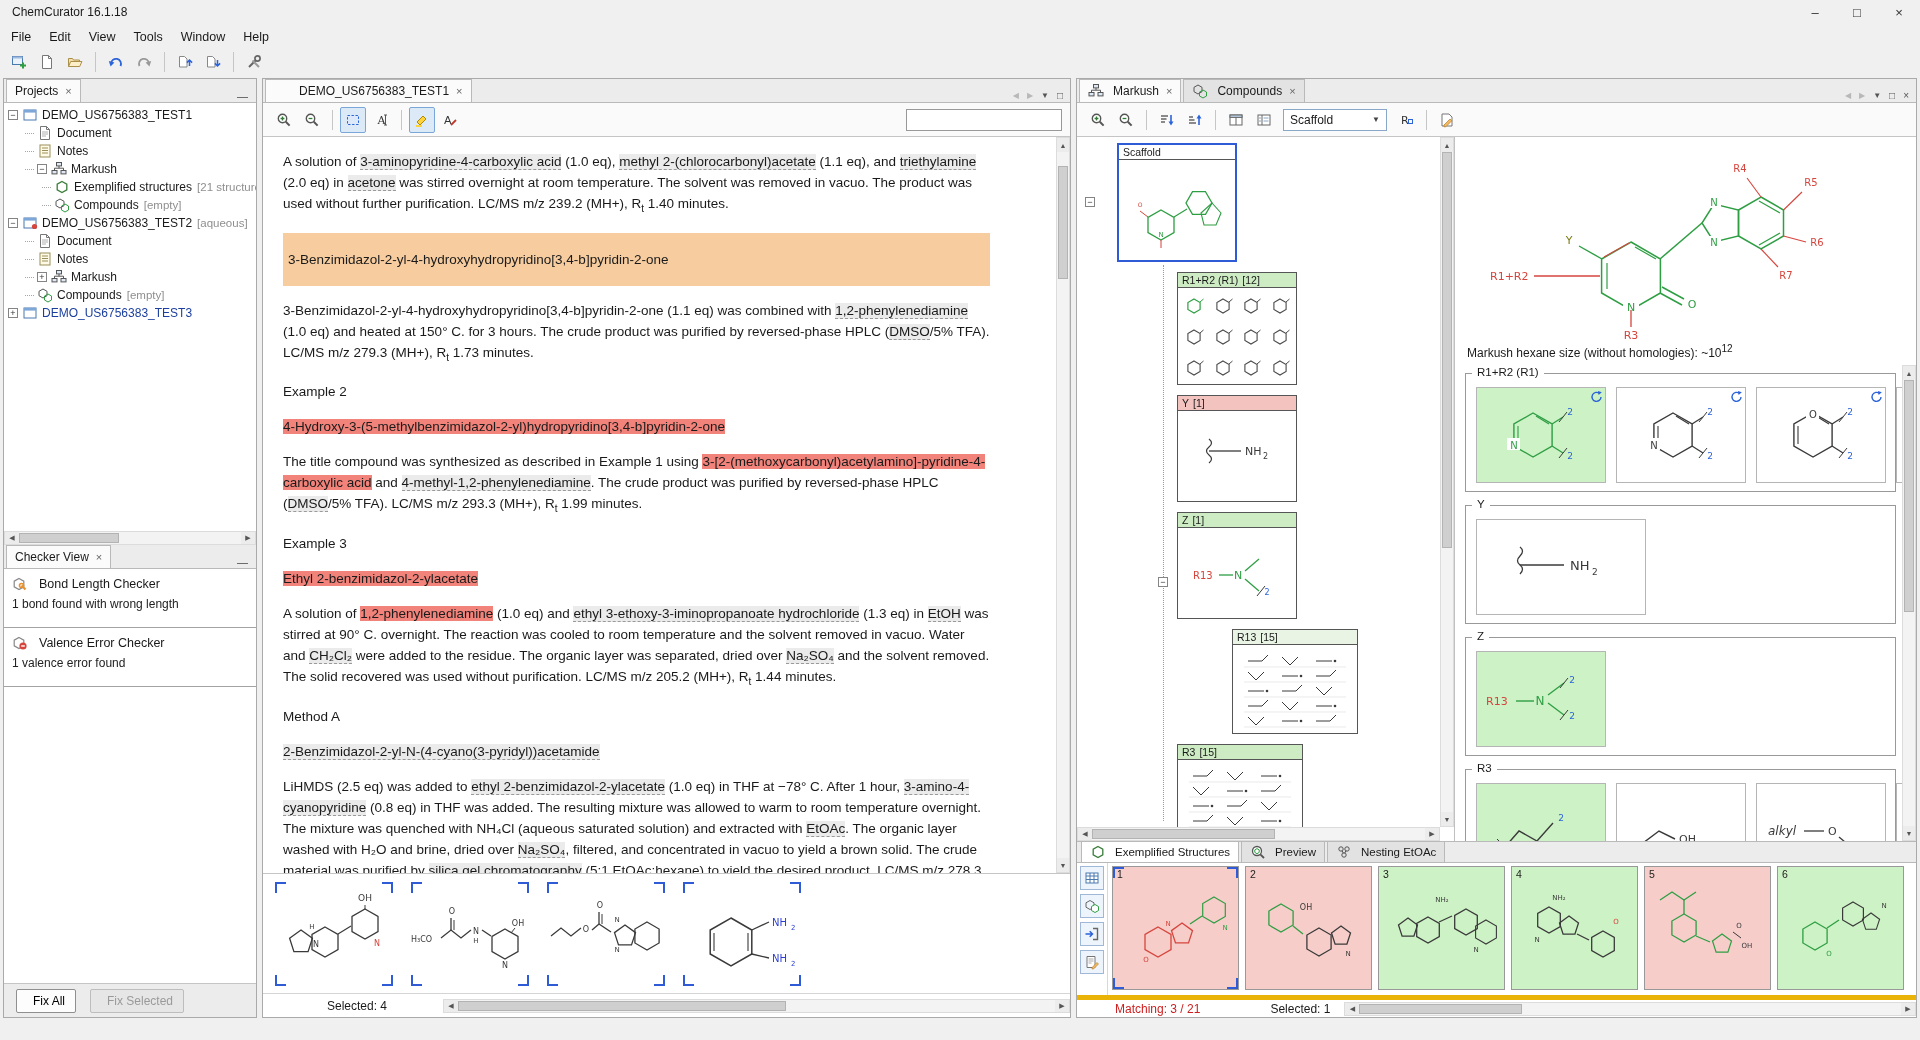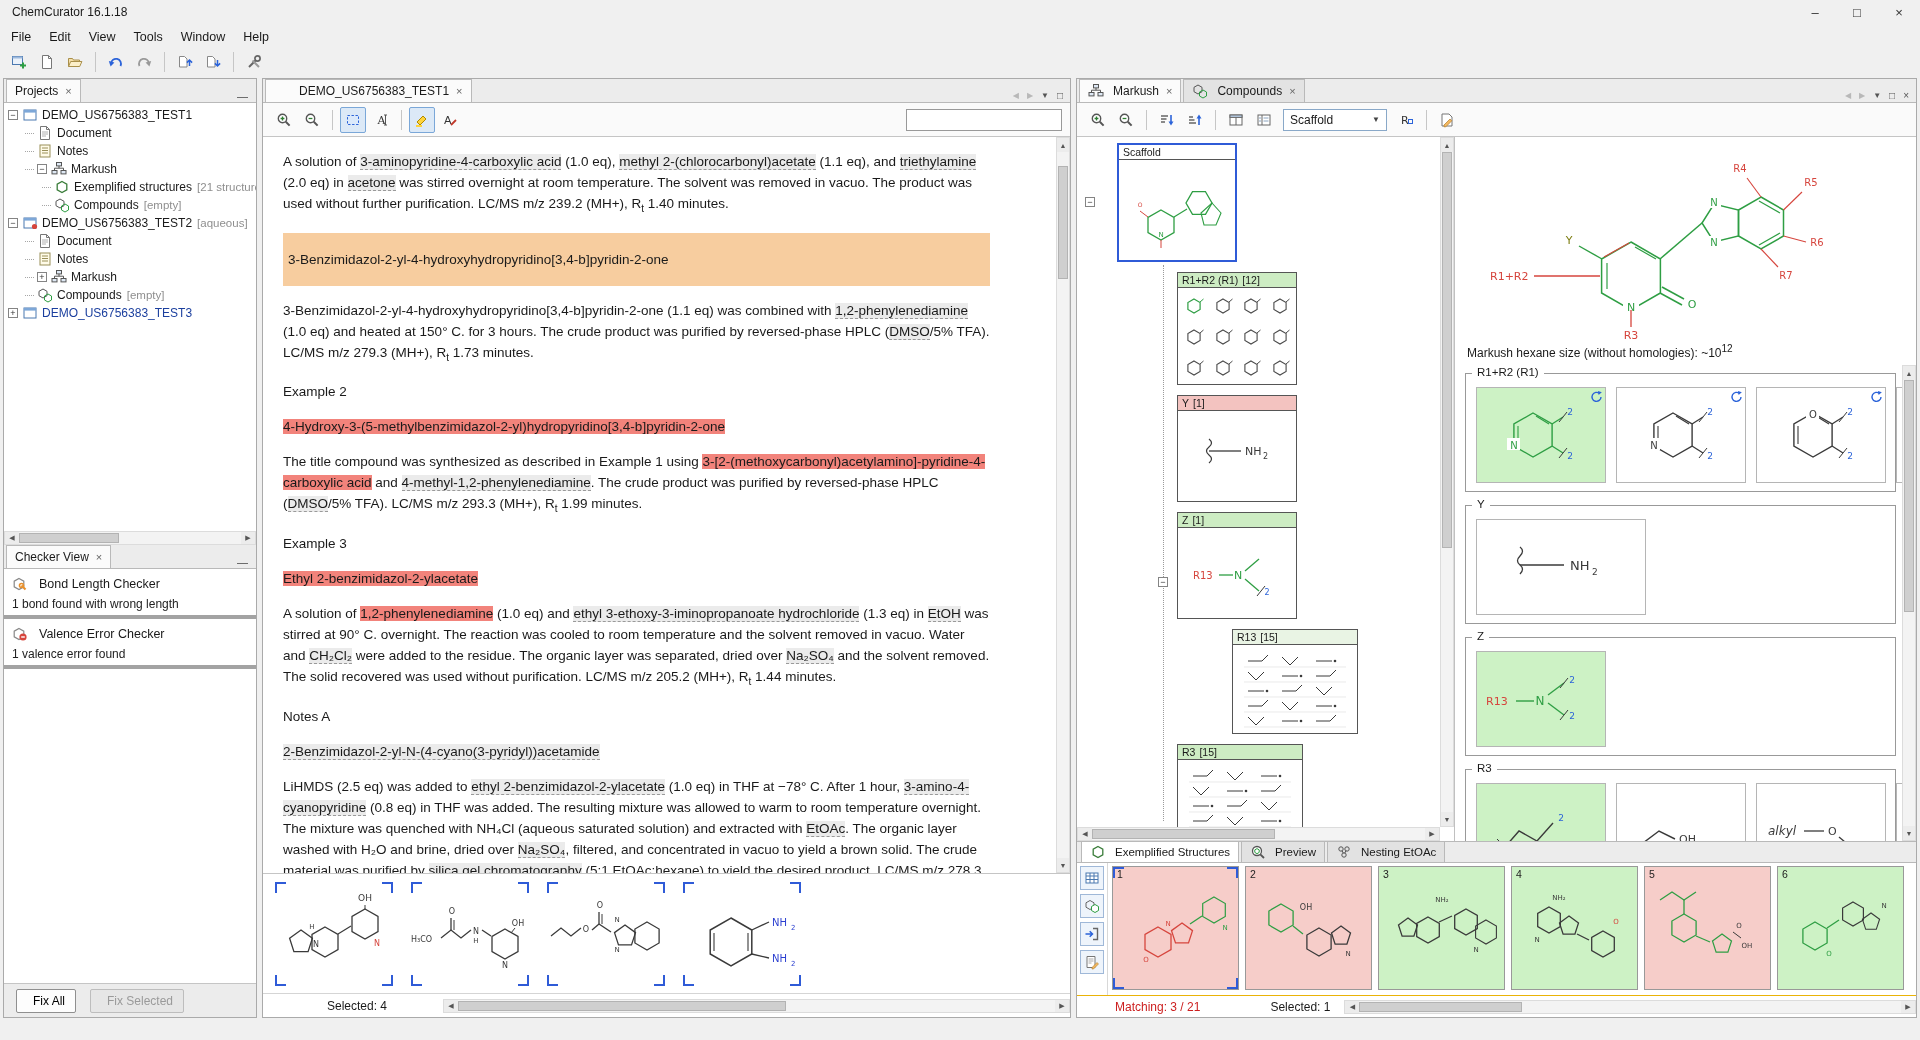--- a/index.html
+++ b/index.html
@@ -50,21 +50,21 @@
 .sb-h{height:14px;display:flex;align-items:stretch;background:#f3f3f3;border:1px solid #dcdcdc;flex-shrink:0}
 .sb-btn{width:14px;display:flex;align-items:center;justify-content:center;font-size:7px;color:#555;background:#ececec;flex-shrink:0}
 .sb-track{flex:1;position:relative}
 .sb-thumb{position:absolute;top:1px;bottom:1px;background:#cfcfcf;border:1px solid #b3b3b3}
 .sb-v{width:14px;display:flex;flex-direction:column;align-items:stretch;background:#f3f3f3;border:1px solid #dcdcdc}
 .sb-v .sb-btn{width:auto;height:14px}
 .sb-v .sb-track{flex:1;position:relative}
 .sb-v .sb-thumb{left:1px;right:1px;top:auto;bottom:auto}
 
 .checker-list{flex:1;overflow:hidden;background:#fff}
-.chk-item{padding:7px 8px 4px;border-bottom:4px solid #a3a3a3}
+.chk-item{padding:7px 8px 16px;border-bottom:1px solid #a3a3a3}
 .chk-top{display:flex;align-items:center;gap:7px;font-size:12.5px}
 .chk-detail{font-size:12px;margin-top:5px;color:#222}
 .checker-footer{height:34px;border-top:1px solid #c5c5c5;background:#ececec;display:flex;align-items:center;gap:14px;padding:0 12px;flex-shrink:0}
 .btn{display:flex;align-items:center;gap:6px;height:24px;padding:0 10px;border:1px solid #8f8f8f;background:#fdfdfd;font-size:12px;border-radius:2px}
 .btn.disabled{color:#9a9a9a;border-color:#bdbdbd;background:#e6e6e6}
 
 .doc-wrap{flex:1;position:relative;overflow:hidden;background:#fff;min-height:0}
 .doc-content{position:absolute;top:0;left:0;right:14px;bottom:0;padding:14px 66px 0 20px;font-size:13.5px;line-height:21px;overflow:hidden}
 .doc-par{margin-bottom:14px}
 .seg-term{background:#ebebeb;border-bottom:1px dashed #9a9a9a}
@@ -111,21 +111,21 @@
 .bottom-tabs{height:22px;display:flex;align-items:flex-end;background:#ececec;border-top:1px solid #b9b9b9;border-bottom:1px solid #b9b9b9;padding-left:4px;flex-shrink:0}
 .btab{display:flex;align-items:center;gap:5px;font-size:11.5px;padding:0 8px;height:21px;border:1px solid #b9b9b9;border-bottom:none;margin-right:2px;background:#e2e2e2;white-space:nowrap}
 .btab.active{background:#fff}
 .ex-panel{height:132px;display:flex;background:#fff;flex-shrink:0}
 .side-col{width:31px;display:flex;flex-direction:column;gap:4px;padding:3px;border-right:1px solid #d8d8d8;flex-shrink:0}
 .side-btn{width:24px;height:24px;border:1px solid #9fb8d8;background:#eef4fb;display:flex;align-items:center;justify-content:center}
 .ex-cards{flex:1;display:flex;gap:6px;padding:3px 4px;overflow:hidden}
 .ex-card{position:relative;width:127px;height:124px;border:1px solid #999;display:flex;align-items:center;justify-content:center;flex-shrink:0}
 .ex-card.pink{background:#f6cdc9}.ex-card.green{background:#cdf2c5}
 .ex-num{position:absolute;top:1px;left:4px;font-size:10.5px;color:#222}
-.mk-status{height:22px;display:flex;align-items:center;background:#fff;border-top:1px solid #eab308;font-size:12px;flex-shrink:0}
+.mk-status{height:22px;display:flex;align-items:center;background:#fff;border-top:5px solid #eab308;font-size:12px;flex-shrink:0}
 .matching{color:#cc1f1f;margin-left:38px}
 .selcount{margin-left:70px}
 .mk-status .sb-h{flex:1;margin-left:14px;height:14px}
 </style>
 </head>
 <body>
 
 <div class="titlebar">
   <span class="app-icon"></span>
   <span class="title-text">ChemCurator 16.1.18</span>
@@ -487,21 +487,21 @@
       <div class="doc-content" id="doc-content">
           <p class="doc-par"><span>A solution of </span><span class="seg-term">3-aminopyridine-4-carboxylic acid</span><span> (1.0 eq), </span><span class="seg-term">methyl 2-(chlorocarbonyl)acetate</span><span> (1.1 eq), and </span><span class="seg-term">triethylamine</span><span> (2.0 eq) in </span><span class="seg-term">acetone</span><span> was stirred overnight at room temperature. The solvent was removed in vacuo. The product was used without further purification. LC/MS m/z 239.2 (MH+), R</span><sub>t</sub><span> 1.40 minutes.</span></p>
           <div class="doc-par orange-block">3-Benzimidazol-2-yl-4-hydroxyhydropyridino[3,4-b]pyridin-2-one</div>
           <p class="doc-par"><span>3-Benzimidazol-2-yl-4-hydroxyhydropyridino[3,4-b]pyridin-2-one (1.1 eq) was combined with </span><span class="seg-term">1,2-phenylenediamine</span><span> (1.0 eq) and heated at 150° C. for 3 hours. The crude product was purified by reversed-phase HPLC (</span><span class="seg-term">DMSO</span><span>/5% TFA). LC/MS m/z 279.3 (MH+), R</span><sub>t</sub><span> 1.73 minutes.</span></p>
           <p class="doc-par"><span>Example 2</span></p>
           <p class="doc-par"><span class="seg-red">4-Hydroxy-3-(5-methylbenzimidazol-2-yl)hydropyridino[3,4-b]pyridin-2-one</span></p>
           <p class="doc-par"><span>The title compound was synthesized as described in Example 1 using </span><span class="seg-red">3-[2-(methoxycarbonyl)acetylamino]-pyridine-4-carboxylic acid</span><span> and </span><span class="seg-term">4-methyl-1,2-phenylenediamine</span><span>. The crude product was purified by reversed-phase HPLC (</span><span class="seg-term">DMSO</span><span>/5% TFA). LC/MS m/z 293.3 (MH+), R</span><sub>t</sub><span> 1.99 minutes.</span></p>
           <p class="doc-par"><span>Example 3</span></p>
           <p class="doc-par"><span class="seg-red">Ethyl 2-benzimidazol-2-ylacetate</span></p>
           <p class="doc-par"><span>A solution of </span><span class="seg-red">1,2-phenylenediamine</span><span> (1.0 eq) and </span><span class="seg-term">ethyl 3-ethoxy-3-iminopropanoate hydrochloride</span><span> (1.3 eq) in </span><span class="seg-term">EtOH</span><span> was stirred at 90° C. overnight. The reaction was cooled to room temperature and the solvent removed in vacuo. Water and </span><span class="seg-term">CH₂Cl₂</span><span> were added to the residue. The organic layer was separated, dried over </span><span class="seg-term">Na₂SO₄</span><span> and the solvent removed. The solid recovered was used without purification. LC/MS m/z 205.2 (MH+), R</span><sub>t</sub><span> 1.44 minutes.</span></p>
-          <p class="doc-par"><span>Notes A</span></p>
+          <p class="doc-par"><span>Method A</span></p>
           <p class="doc-par"><span class="seg-term">2-Benzimidazol-2-yl-N-(4-cyano(3-pyridyl))acetamide</span></p>
           <p class="doc-par"><span>LiHMDS (2.5 eq) was added to </span><span class="seg-term">ethyl 2-benzimidazol-2-ylacetate</span><span> (1.0 eq) in THF at −78° C. After 1 hour, </span><span class="seg-term">3-amino-4-cyanopyridine</span><span> (0.8 eq) in THF was added. The resulting mixture was allowed to warm to room temperature overnight. The mixture was quenched with NH₄Cl (aqueous saturated solution) and extracted with </span><span class="seg-term">EtOAc</span><span>. The organic layer washed with H₂O and brine, dried over </span><span class="seg-term">Na₂SO₄</span><span>, filtered, and concentrated in vacuo to yield a brown solid. The crude material was purified by </span><span class="seg-term">silica gel chromatography</span><span> (5:1 EtOAc:hexane) to yield the desired product. LC/MS m/z 278.3 (MH+), R</span><sub>t</sub><span> 1.88 minutes.</span></p>
         </div>
       <div class="sb-v doc-vscroll" id="doc-vscroll">
           <span class="sb-btn">▲</span>
           <div class="sb-track">
             <div class="sb-thumb" style="top: 2%; height: 16%;"></div>
           </div>
           <span class="sb-btn">▼</span>
         </div>

